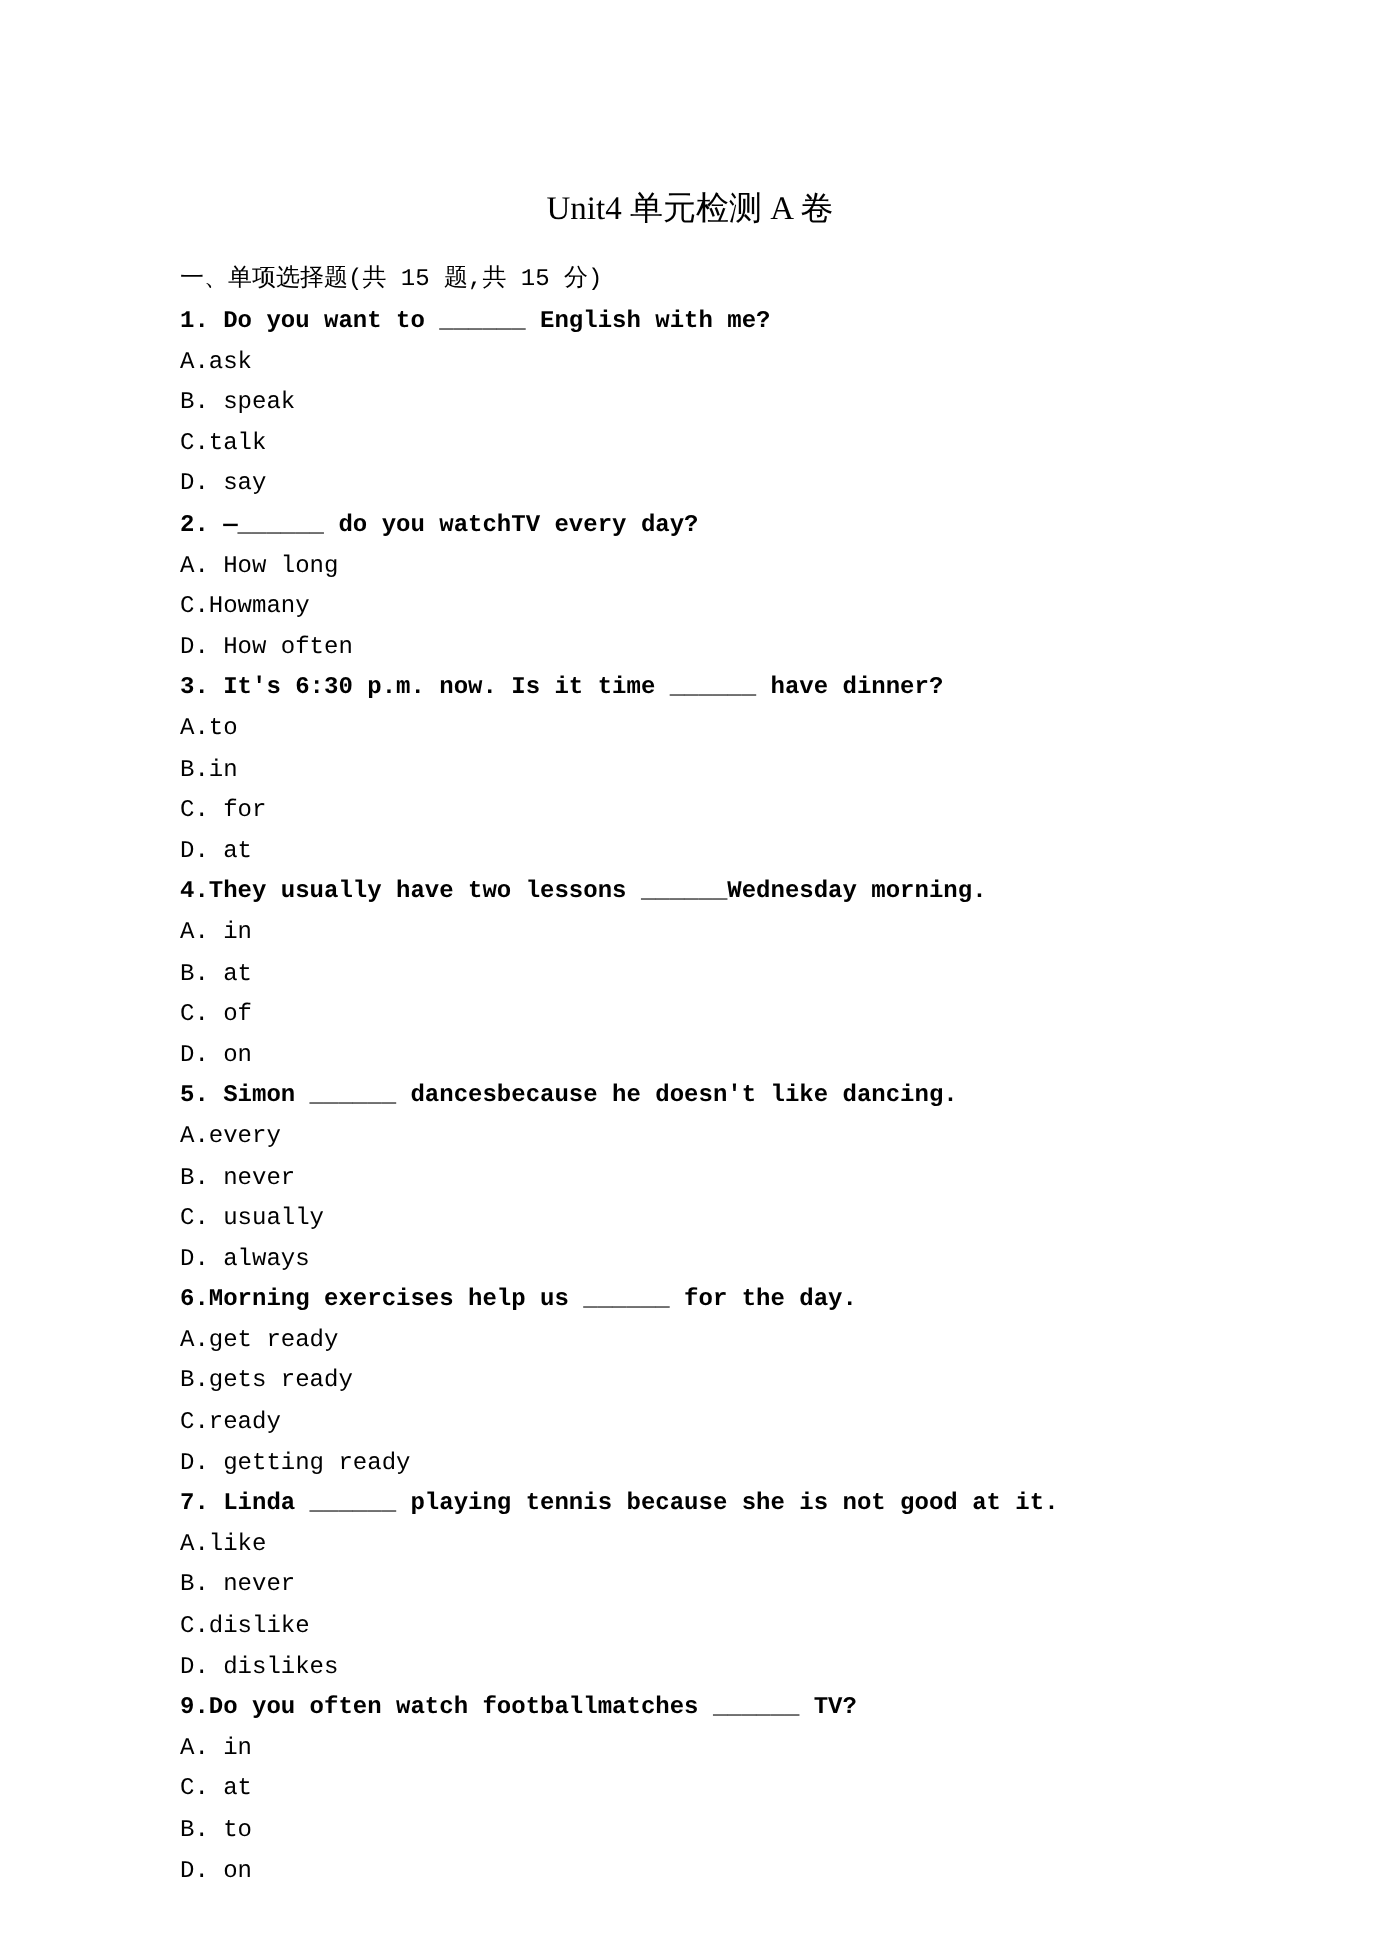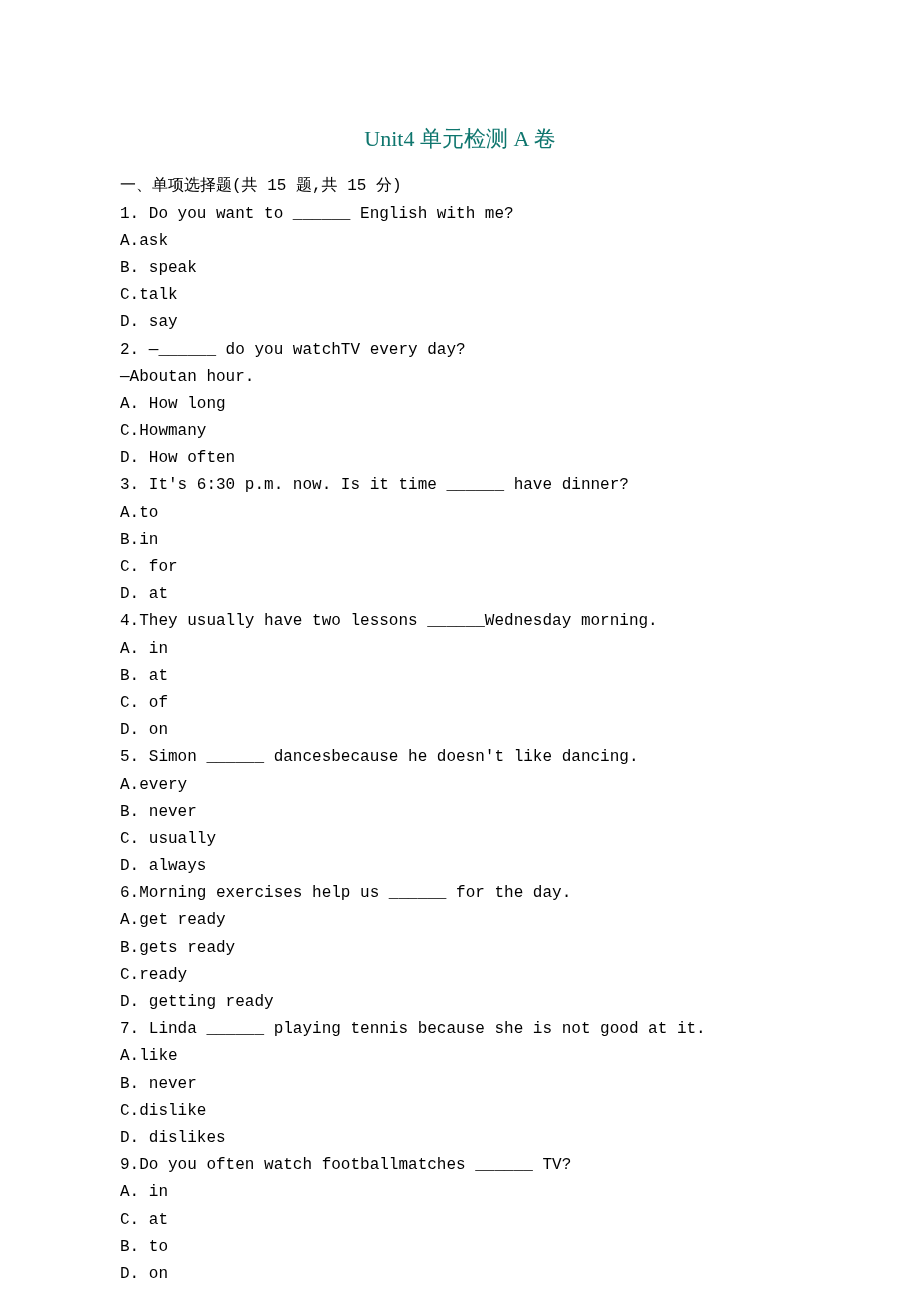--- a/index.html
+++ b/index.html
@@ -12,31 +12,31 @@
     width: 920px;
     padding: 120px 120px 60px 120px;
     box-sizing: border-box;
     font-family: "SimSun", "宋体", "Courier New", monospace;
     font-size: 16px;
     line-height: 1.7;
     color: #000000;
   }
   .title {
     text-align: center;
-    color: #0f766e;
+    color: #000000;
     font-family: "SimSun", "宋体", serif;
     font-size: 22px;
     font-weight: normal;
     margin-bottom: 16px;
   }
   .section-header {
     font-family: Liberation Mono, monospace;
   }
   .question-block { }
-  .q-line { white-space: pre-wrap; }
+  .q-line { white-space: pre-wrap; font-weight: bold; }
   .opt-line { white-space: pre-wrap; }
   .mono { font-family: "Courier New", monospace; }
 </style>
 </head>
 <body>
 
 <div class="page">
 
   <div class="title">Unit4 单元检测 A 卷</div>
 
@@ -45,21 +45,20 @@
   <div class="question-block">
     <div class="q-line mono">1. Do you want to ______ English with me?</div>
     <div class="opt-line mono">A.ask</div>
     <div class="opt-line mono">B. speak</div>
     <div class="opt-line mono">C.talk</div>
     <div class="opt-line mono">D. say</div>
   </div>
 
   <div class="question-block">
     <div class="q-line mono">2. —______ do you watchTV every day?</div>
-    <div class="q-line mono">—Aboutan hour.</div>
     <div class="opt-line mono">A. How long</div>
     <div class="opt-line mono">C.Howmany</div>
     <div class="opt-line mono">D. How often</div>
   </div>
 
   <div class="question-block">
     <div class="q-line mono">3. It's 6:30 p.m. now. Is it time ______ have dinner?</div>
     <div class="opt-line mono">A.to</div>
     <div class="opt-line mono">B.in</div>
     <div class="opt-line mono">C. for</div>

